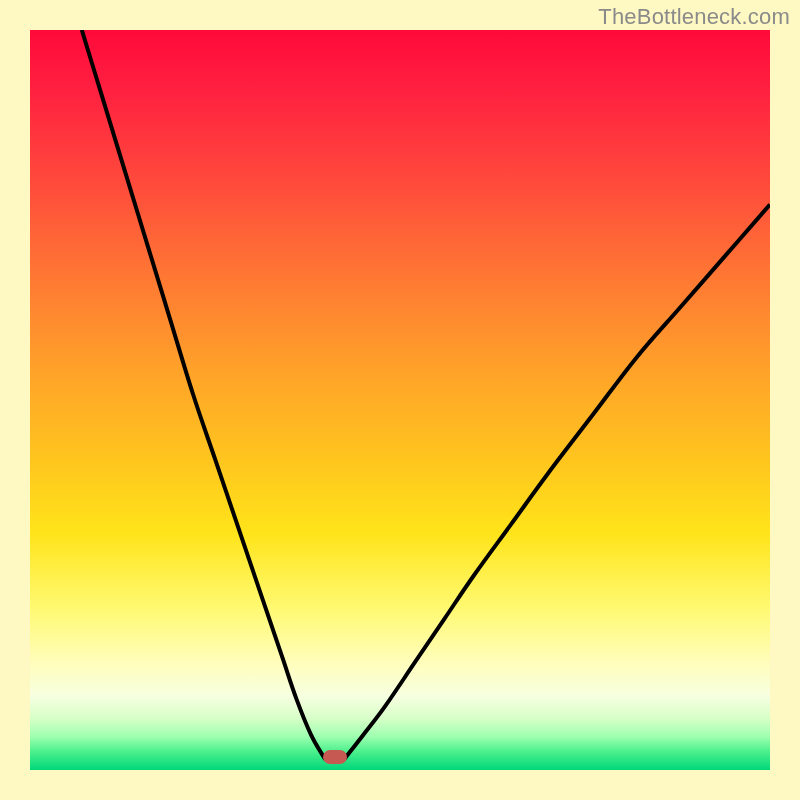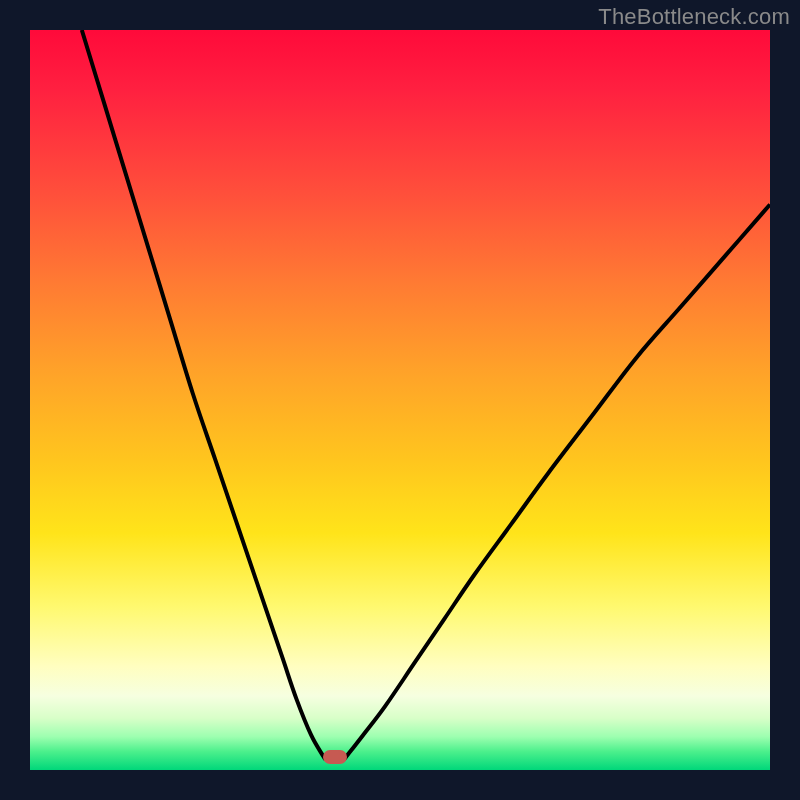--- a/index.html
+++ b/index.html
@@ -7,21 +7,21 @@
     padding: 0;
     width: 800px;
     height: 800px;
     background: #000;
     font-family: Arial, Helvetica, sans-serif;
     overflow: hidden;
   }
   .frame {
     position: absolute;
     inset: 0;
-    background: #0f172a;
+    background: #fef9c3;
   }
   .plot {
     position: absolute;
     left: 30px;
     top: 30px;
     width: 740px;
     height: 740px;
     overflow: hidden;
   }
   .gradient {

